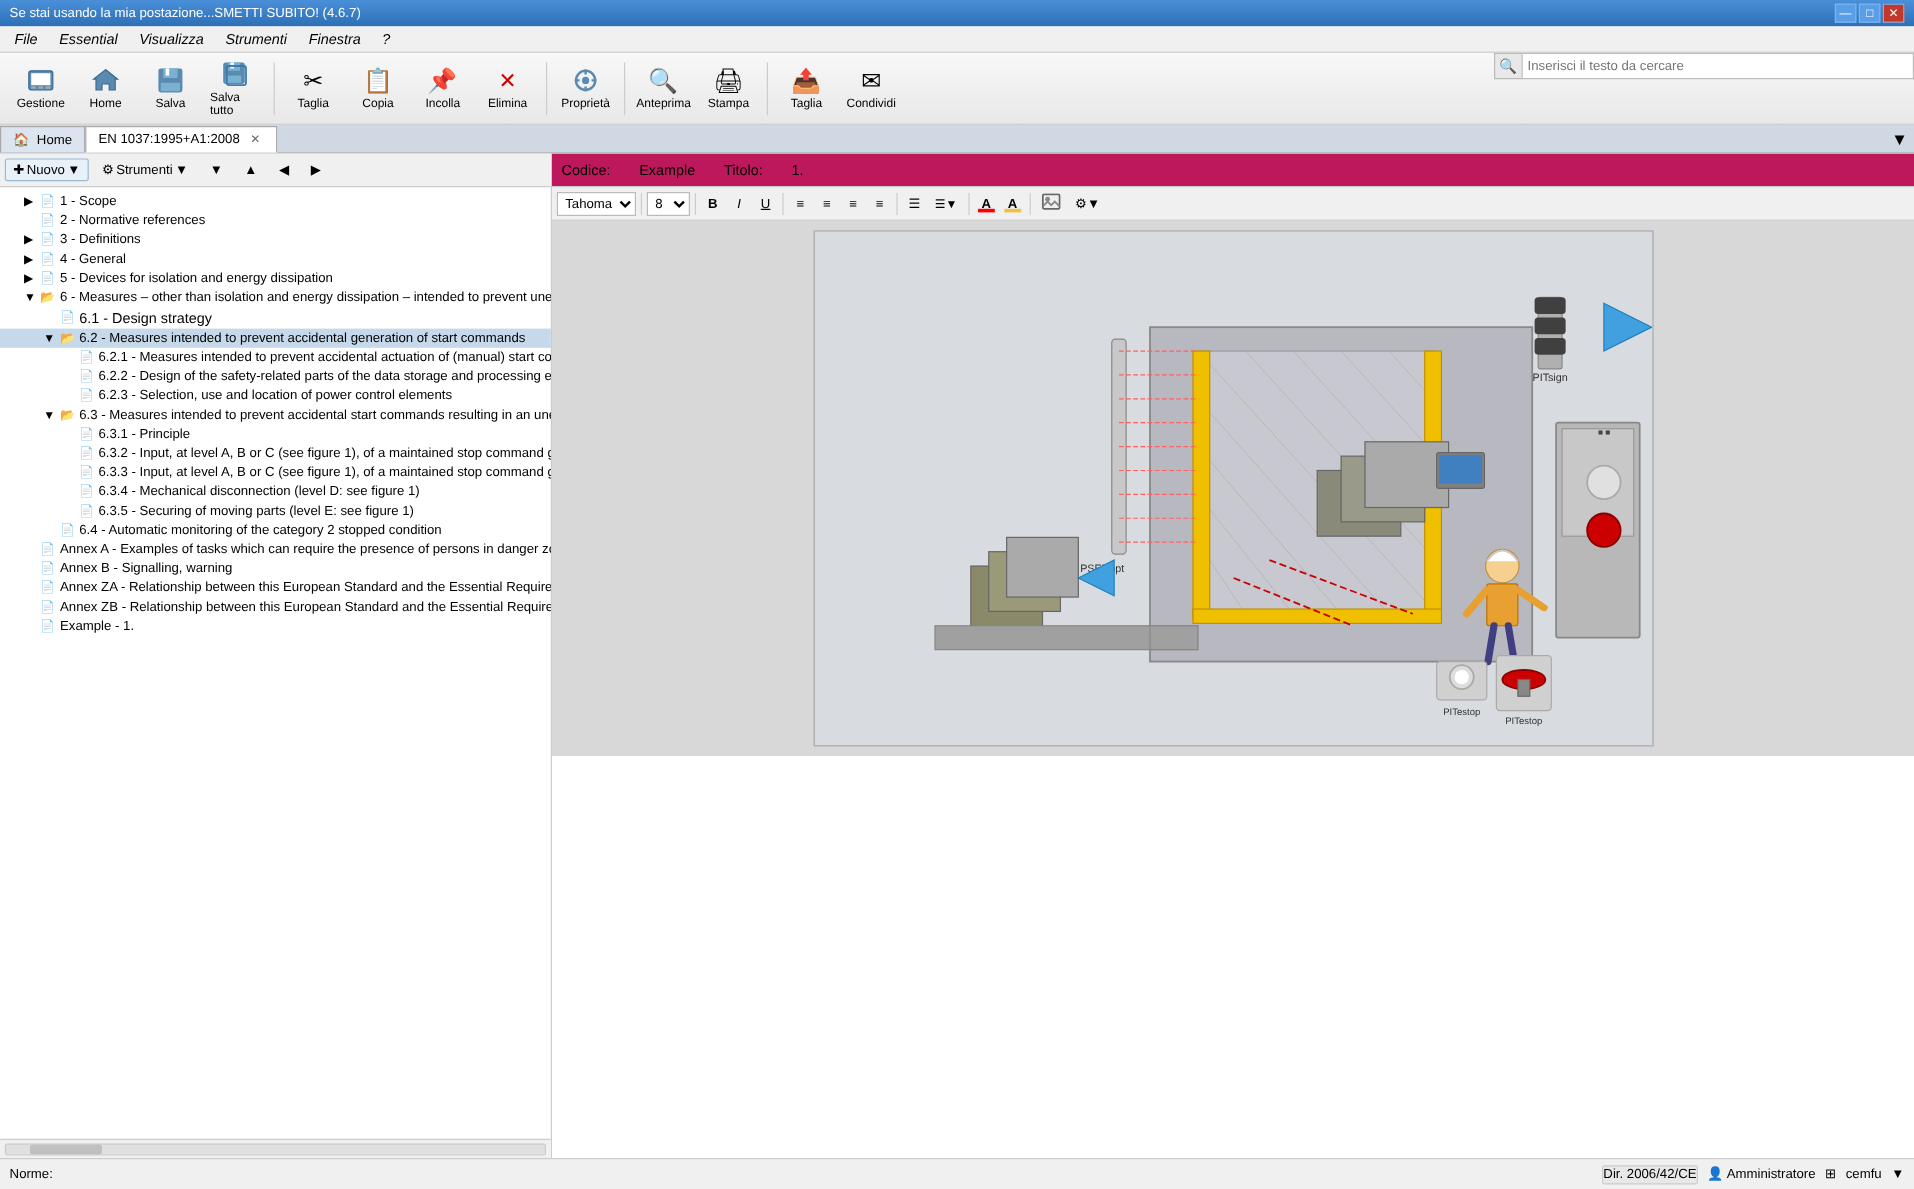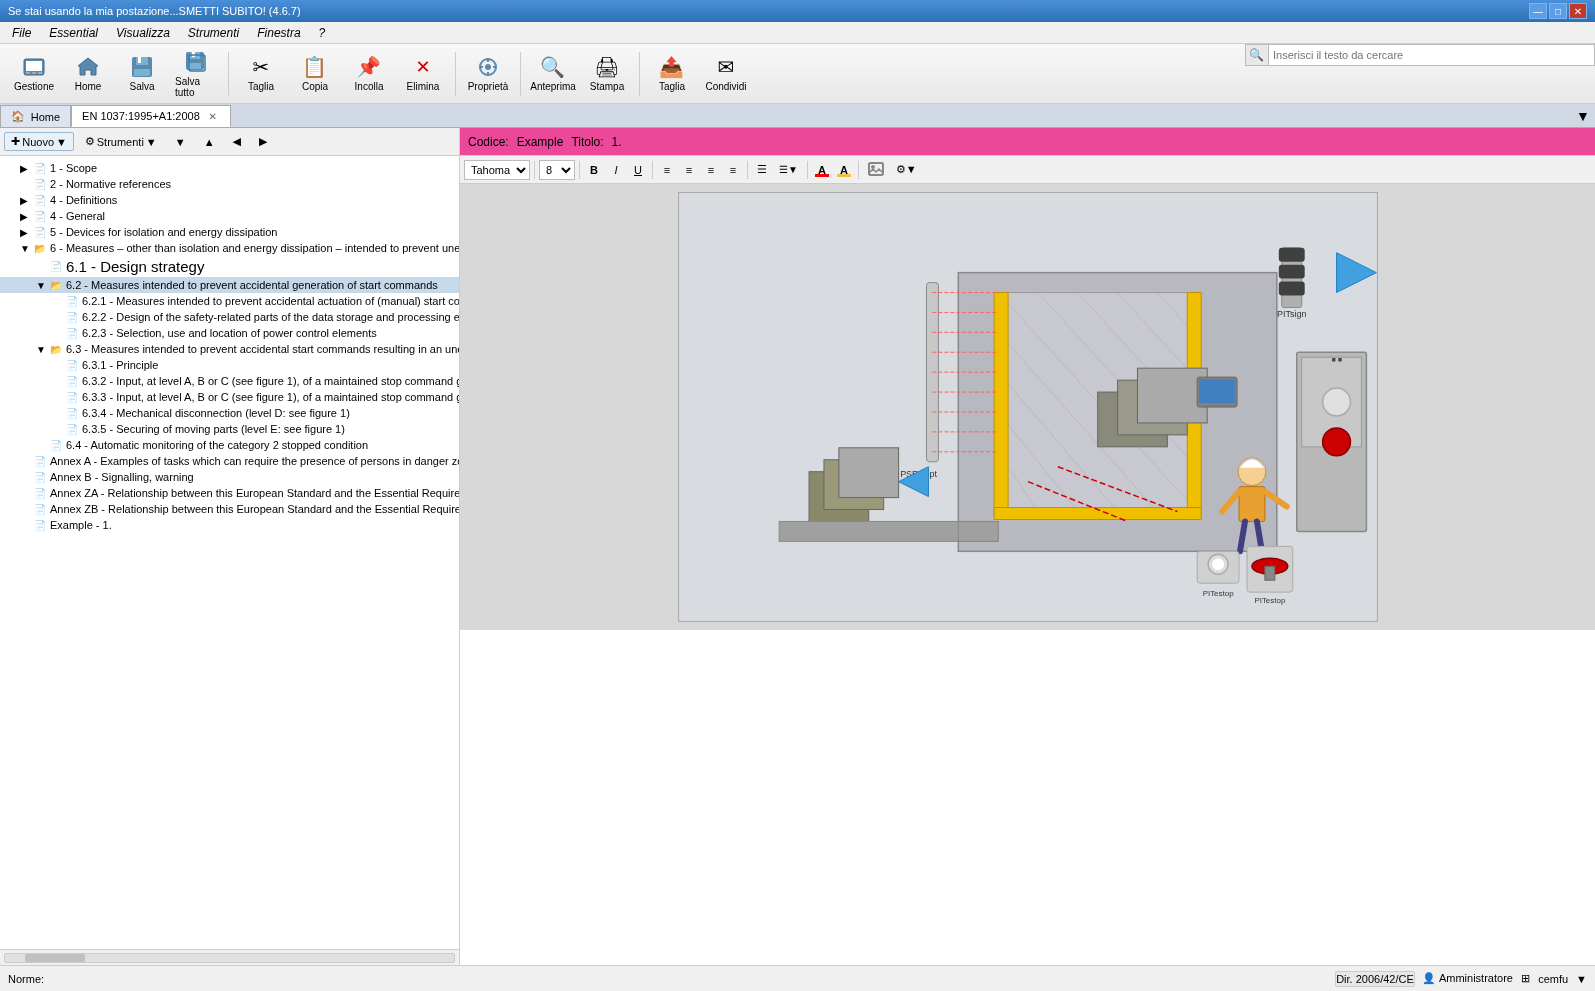--- a/index.html
+++ b/index.html
@@ -207,26 +207,26 @@
     
     #right-panel {
       flex: 1;
       background: #e8e8e8;
       display: flex;
       flex-direction: column;
       overflow: hidden;
     }
     #code-title-bar {
       height: 28px;
-      background: #ec4899;
+      background: #be185d;
       border-bottom: 1px solid #ccc;
       display: flex;
       align-items: center;
       padding: 0 8px;
-      gap: 8px;
+      gap: 24px;
       font-size: 12px;
     }
     #editor-toolbar {
       height: 28px;
       background: #f0f0f0;
       border-bottom: 1px solid #ccc;
       display: flex;
       align-items: center;
       padding: 0 4px;
       gap: 2px;
@@ -510,41 +510,41 @@
           <span style="font-size: 11px;">1 - Scope</span>
         </div>
         <div class="tree-item tree-indent-1">
           <span class="tree-expand"></span>
           <span class="tree-icon" style="font-size: 10px; color: rgb(112, 144, 176);">📄</span>
           <span style="font-size: 11px;">2 - Normative references</span>
         </div>
         <div class="tree-item tree-indent-1">
           <span class="tree-expand">▶</span>
           <span class="tree-icon" style="font-size: 10px; color: rgb(112, 144, 176);">📄</span>
-          <span style="font-size: 11px;">4 - Definitions</span>
+          <span style="font-size: 11px;">3 - Definitions</span>
         </div>
         <div class="tree-item tree-indent-1">
           <span class="tree-expand">▶</span>
           <span class="tree-icon" style="font-size: 10px; color: rgb(112, 144, 176);">📄</span>
           <span style="font-size: 11px;">4 - General</span>
         </div>
         <div class="tree-item tree-indent-1">
           <span class="tree-expand">▶</span>
           <span class="tree-icon" style="font-size: 10px; color: rgb(112, 144, 176);">📄</span>
           <span style="font-size: 11px;">5 - Devices for isolation and energy dissipation</span>
         </div>
         <div class="tree-item tree-indent-1">
           <span class="tree-expand">▼</span>
           <span class="tree-icon" style="color: rgb(212, 160, 23);">📂</span>
           <span style="font-size: 11px;">6 - Measures – other than isolation and energy dissipation – intended to prevent unexpected sta...</span>
         </div>
         <div class="tree-item tree-indent-2">
           <span class="tree-expand"></span>
           <span class="tree-icon" style="font-size: 10px; color: rgb(112, 144, 176);">📄</span>
-          <span style="font-size: 15px;">6.1 - Design strategy</span>
+          <span style="font-size: 12px;">6.1 - Design strategy</span>
         </div>
         <div class="tree-item tree-indent-2 selected">
           <span class="tree-expand">▼</span>
           <span class="tree-icon" style="color: rgb(212, 160, 23);">📂</span>
           <span style="font-size: 11px;">6.2 - Measures intended to prevent accidental generation of start commands</span>
         </div>
         <div class="tree-item tree-indent-3">
           <span class="tree-expand"></span>
           <span class="tree-icon" style="font-size: 10px; color: rgb(112, 144, 176);">📄</span>
           <span style="font-size: 11px;">6.2.1 - Measures intended to prevent accidental actuation of (manual) start controls [actu...</span>

